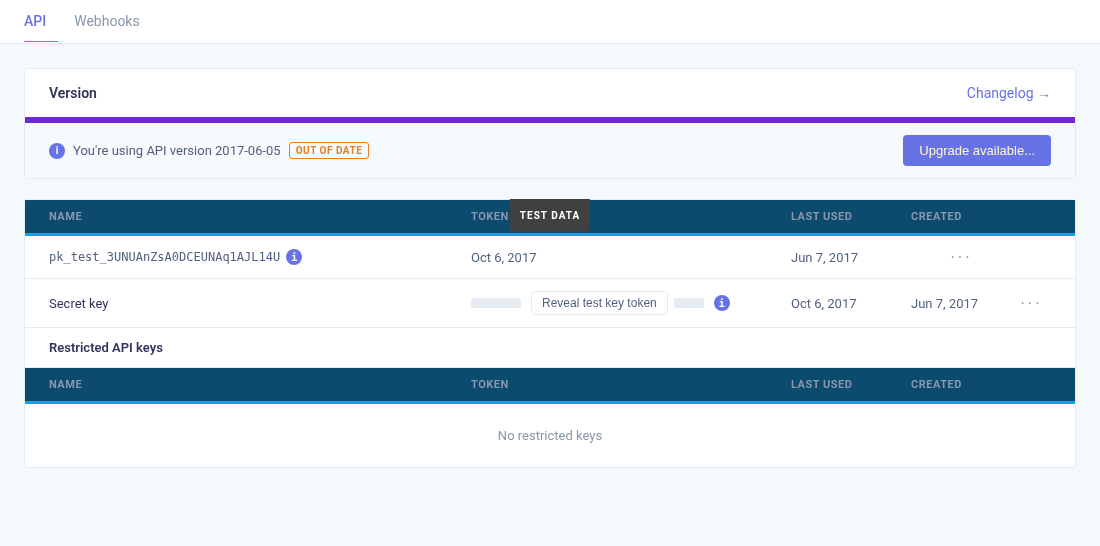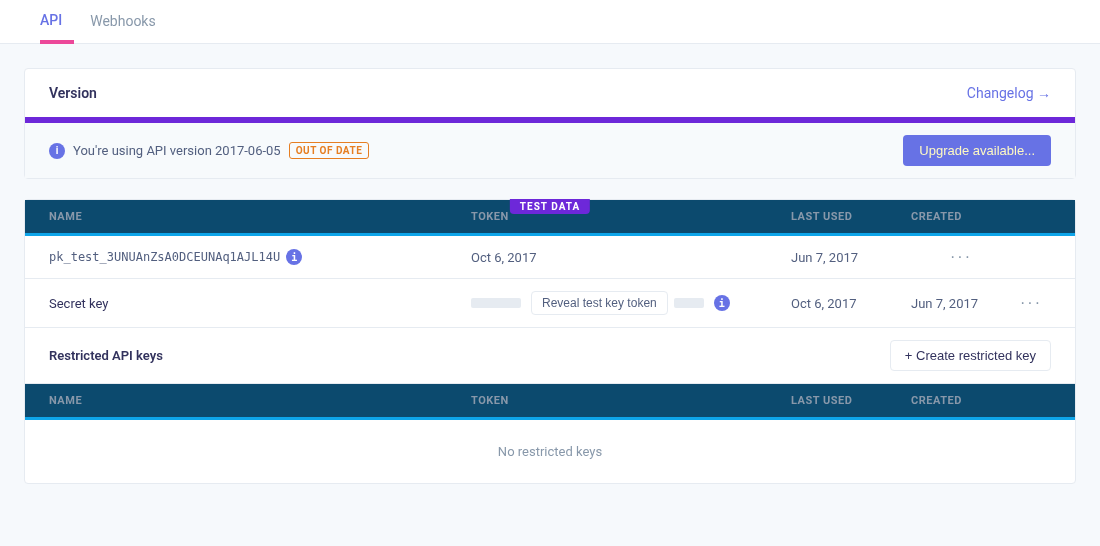--- a/index.html
+++ b/index.html
@@ -24,23 +24,22 @@
       margin-right: 16px;
       cursor: pointer;
       font-size: 14px;
       color: #8898aa;
       text-decoration: none;
       border-bottom: 2px solid transparent;
     }
 
     .nav-tab.active {
       color: #6772e5;
-      border-bottom: 4px solid #ec4899;
+      border-bottom: 1px solid #ec4899;
       font-weight: 500;
-      margin-left: 16px;
     }
 
     .main-content {
       padding: 24px;
       max-width: 1100px;
     }
 
     .card {
       background: #fff;
       border: 1px solid #e6ebf1;
@@ -134,25 +133,25 @@
       border-radius: 4px;
       margin-bottom: 20px;
       position: relative;
     }
 
     .test-data-banner {
       position: absolute;
       top: -1px;
       left: 50%;
       transform: translateX(-50%);
-      background: #6d28d9;
+      background: #404040;
       color: white;
       font-size: 10px;
       font-weight: 700;
-      padding: 2px 10px;
+      padding: 11px 10px;
       border-radius: 0 0 4px 4px;
       letter-spacing: 1px;
       z-index: 10;
     }
 
     .api-keys-header {
       padding: 16px 24px;
       border-bottom: 1px solid #e6ebf1;
       display: flex;
       align-items: center;
@@ -344,21 +343,20 @@
         <span class="masked-token" style="width:30px;"></span>
         <span class="info-icon" style="flex-shrink:0;">i</span>
       </div>
       <span class="date-value">Oct 6, 2017</span>
       <span class="date-value">Jun 7, 2017</span>
       <button class="more-btn">···</button>
     </div>
 
     <div class="restricted-header">
       <span class="sub-section-title" style="padding:0; border:none;">Restricted API keys</span>
-      <button class="create-restricted-btn">+ Create restricted key</button>
     </div>
 
     <div class="table-header">
       <span class="col-header">NAME</span>
       <span class="col-header">TOKEN</span>
       <span class="col-header">LAST USED</span>
       <span class="col-header">CREATED</span>
       <span class="col-header"></span>
     </div>
 

